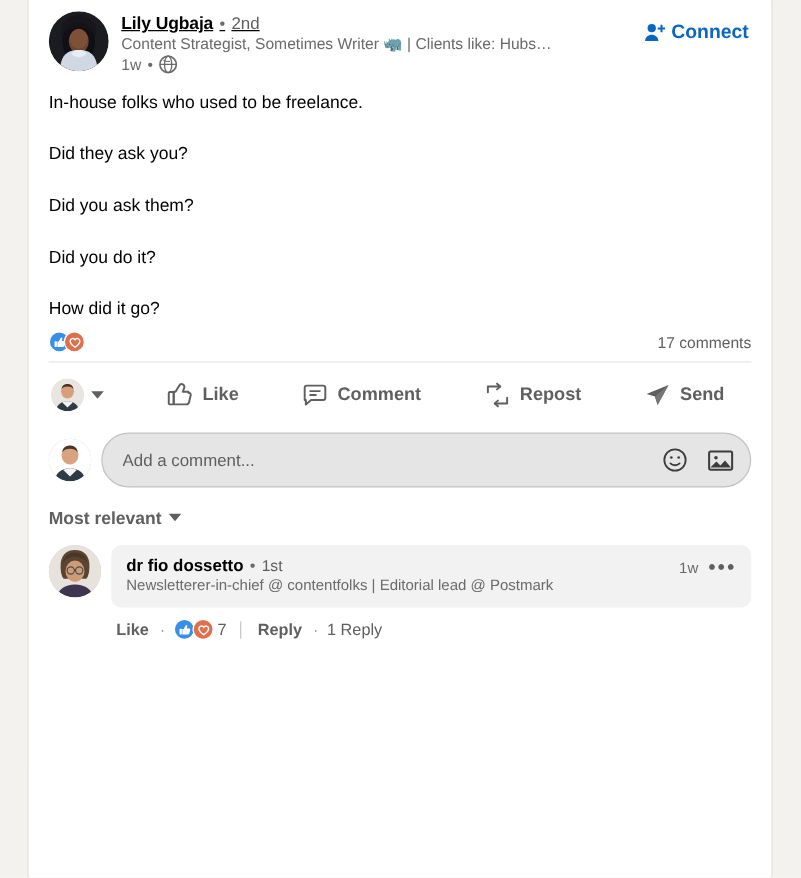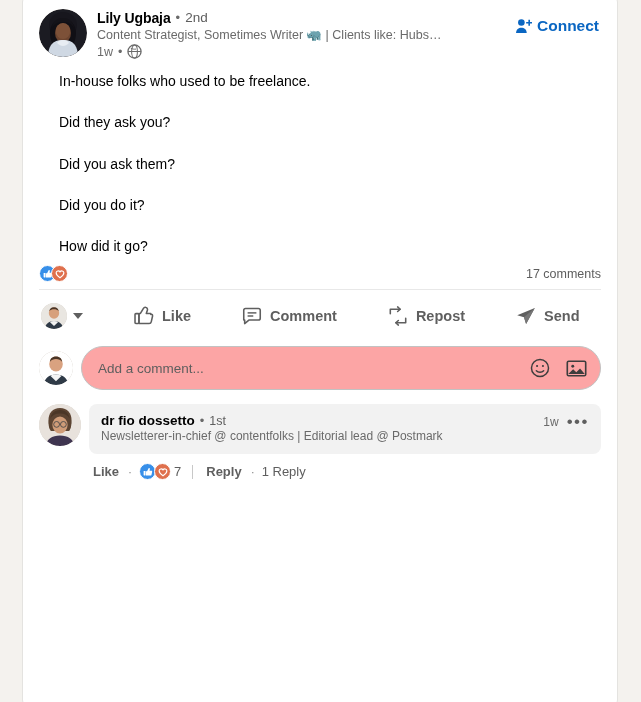--- a/index.html
+++ b/index.html
@@ -28,21 +28,21 @@
     padding: 14px 16px 0 16px;
   }
   .avatar {
     border-radius: 50%;
     flex: none;
     overflow: hidden;
     background: #d9d4cd;
   }
   .avatar.lg { width: 48px; height: 48px; }
   .identity { flex: 1; min-width: 0; margin-left: 10px; padding-top: 1px; }
-  .name-row { display: flex; align-items: flex-start; white-space: nowrap; }
+  .name-row { display: flex; align-items: flex-end; white-space: nowrap; text-decoration: underline; }
   .author-name {
     font-size: 14px; font-weight: bold; color: #000000;
     letter-spacing: -0.1px;
   }
   .dot-sep { font-size: 13px; color: #6a6a6a; margin: 0 5px; }
   .degree { font-size: 13.5px; color: #5e5e5e; }
   .headline {
     font-size: 12.5px; color: #6a6a6a; margin-top: 1px;
     white-space: nowrap; overflow: hidden; text-overflow: clip;
     max-width: 400px;
@@ -59,21 +59,21 @@
     font-family: "Liberation Sans", sans-serif;
     padding: 4px 2px 4px 6px; margin-top: 4px; white-space: nowrap;
   }
   .connect-btn svg { display: block; }
 
   
   .post-body {
     padding: 12px 16px 0 16px;
     font-size: 14px; color: #000000; line-height: 1.45;
   }
-  .post-body p { margin-bottom: 21px; margin-left: 20px; }
+  .post-body p { margin-bottom: 21px; }
   .post-body p:last-child { margin-bottom: 0; }
 
   
   .social-row {
     display: flex; align-items: center; justify-content: space-between;
     padding: 9px 16px 7px 16px;
   }
   .reactors { display: flex; align-items: center; gap: 6px; }
   .reactors-text { font-size: 12.5px; color: #5e5e5e; }
   .comments-count { font-size: 12.5px; color: #5e5e5e; }
@@ -110,21 +110,21 @@
   .act-btn svg { display: block; }
   .spacer-1 { width: 28px; } .spacer-2 { width: 22px; }
   .spacer-3 { width: 22px; } .spacer-4 { width: 22px; }
 
   
   .composer { display: flex; align-items: center; padding: 4px 16px 10px 16px; gap: 8px; }
   .avatar.md { width: 34px; height: 34px; }
   .composer-box {
     flex: 1; display: flex; align-items: center;
     border: 1px solid #c2c2c2; border-radius: 24px;
-    height: 44px; padding: 0 12px 0 16px; background: #fca5a5;
+    height: 44px; padding: 0 12px 0 16px; background: #e5e5e5;
   }
   .composer-input {
     flex: 1; border: none; outline: none; background: transparent;
     font-size: 13.5px; color: #3d3d3d;
     font-family: "Liberation Sans", sans-serif;
   }
   .composer-input::placeholder { color: #5e5e5e; }
   .composer-icons { display: flex; align-items: center; gap: 14px; }
   .composer-icons svg { display: block; cursor: pointer; }
 
@@ -362,20 +362,26 @@
             <svg width="23" height="23" viewBox="0 0 24 24" aria-hidden="true">
               <rect x="2.4" y="4.4" width="19.2" height="15.2" rx="1.4" fill="none" stroke="#3d3d3d" stroke-width="1.7"></rect>
               <circle cx="8.1" cy="9.6" r="1.5" fill="#3d3d3d"></circle>
               <path d="M3.4 17.8l5.1-5 3.3 3.2 3.9-4.1 4.9 5.9z" fill="#3d3d3d"></path>
             </svg>
           </span>
         </span>
       </div>
     </div>
 
+    <div class="sort-row">
+      <button class="sort-btn">
+        <span>Most relevant</span>
+        <span class="caret-sm"></span>
+      </button>
+    </div>
 
     <div class="comment">
       <span class="avatar cm">
         <svg viewBox="0 0 42 42" width="42" height="42" aria-hidden="true">
           <defs>
               <clipPath id="cpD">
                 <circle cx="21" cy="21" r="21"></circle>
               </clipPath>
             </defs>
           <g clip-path="url(#cpD)">

